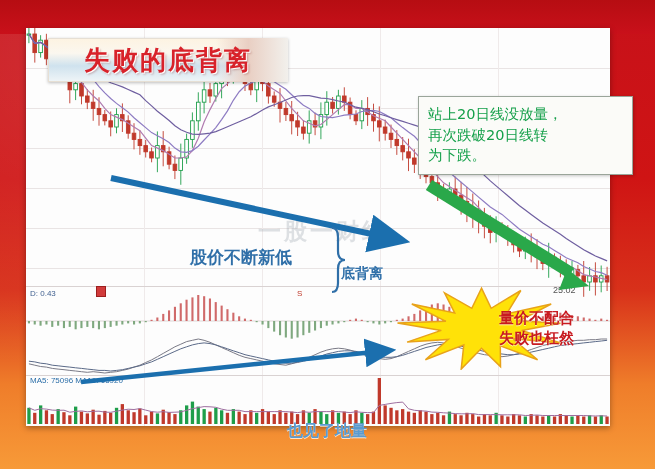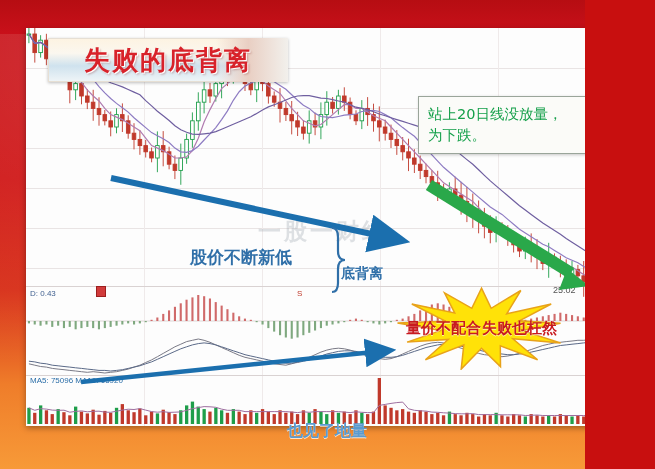--- a/index.html
+++ b/index.html
@@ -1,21 +1,21 @@
 <!DOCTYPE html>
 <html><head>
 <meta charset="utf-8">
 <style>
   html,body{margin:0;padding:0;}
   body{
     width:655px;height:469px;overflow:hidden;
     font-family:"Liberation Sans","DejaVu Sans",sans-serif;
     background:#c80f0f;
   }
-  #stage{position:relative;width:585px;height:469px;overflow:hidden;}
+  #stage{position:relative;width:655px;height:469px;overflow:hidden;}
 
   
   .bg-red{
     position:absolute;inset:0;
     background:
       linear-gradient(180deg,#c7111a 0%,#cf1414 38%,#d8311a 62%,#ef7d2a 82%,#f79a38 100%);
   }
   .bg-red:after{
     content:"";position:absolute;inset:0;
     background:radial-gradient(ellipse at 18% 12%, rgba(255,255,255,.13) 0%, rgba(255,255,255,0) 55%);
@@ -86,22 +86,22 @@
     white-space:nowrap;text-shadow:0 1px 0 rgba(255,255,255,.75);margin-top:15px;
   }
   #anno-lownew{left:190px;top:231px;font-size:17px;}
   #anno-indhigh{left:190px;top:266px;font-size:17px;}
   #anno-diverge{left:341px;top:250px;font-size:14px;}
   #anno-divol{left:287px;top:406px;font-size:16px;color:#5a9bd0;}
 
   
   .burst{position:absolute;left:389px;top:286px;width:185px;height:84px;}
   .burst-text{
-    position:absolute;inset:0;display:flex;flex-direction:row;
-    align-items:center;justify-content:center;gap:1px;z-index:3;
+    position:absolute;inset:0;display:flex;flex-direction:column;
+    align-items:flex-end;justify-content:center;gap:1px;z-index:3;
   }
   .burst-text .bl{
     color:#c81a20;font-size:15px;font-weight:bold;line-height:1.25;
     font-family:"DejaVu Sans","Liberation Sans",sans-serif;
     text-shadow:0 1px 0 rgba(255,255,255,.6);white-space:nowrap;
   }
 
   
   .readout{
     position:absolute;font-size:8px;color:#3f5f8f;
@@ -598,20 +598,21 @@
 
     </div>
   </div>
 
   <div class="title-banner">
     <span class="title-text">失败的底背离</span>
   </div>
 
   <div class="callout-green">
     <div class="line">站上20日线没放量，</div>
+    <div class="line">再次跌破20日线转</div>
     <div class="line">为下跌。</div>
   </div>
 
   <div class="anno-blue" id="anno-lownew">股价不断新低</div>
   <div class="anno-blue" id="anno-diverge">底背离</div>
   <div class="anno-blue" id="anno-divol">也见了地量</div>
 
   <div class="watermark">一股一财经</div>
 
   <div class="burst">

